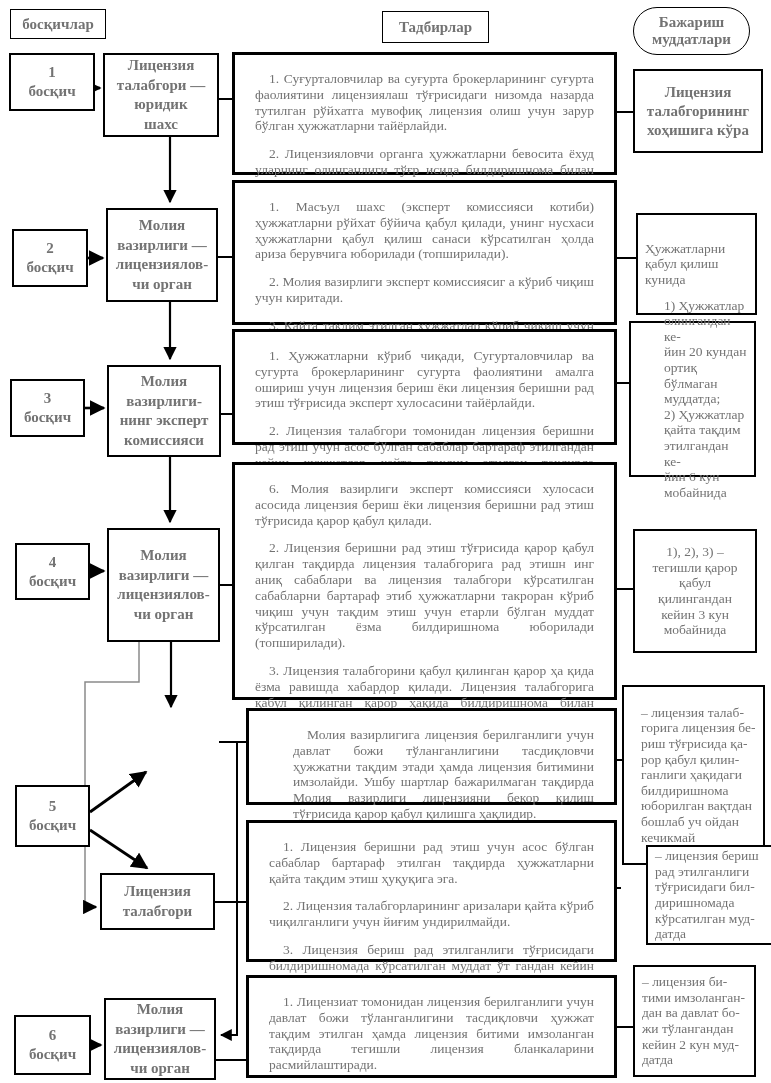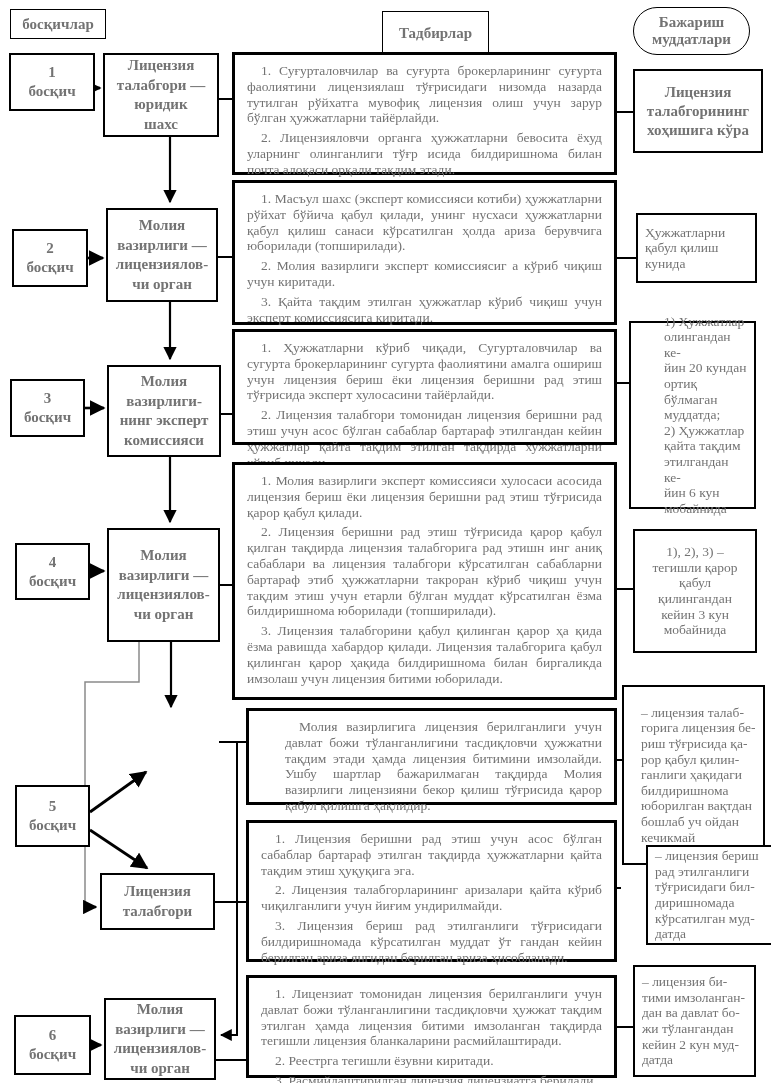--- a/index.html
+++ b/index.html
@@ -8,21 +8,21 @@
         margin:0 auto;overflow:hidden;}
   #wires{position:absolute;left:0;top:0;width:771px;height:1083px;z-index:0;}
   .box{position:absolute;background:#ffffff;box-sizing:border-box;z-index:1;}
   .hdr{border:1px solid #000;display:flex;align-items:center;justify-content:center;
        text-align:center;font-weight:bold;font-size:15px;line-height:17px;white-space:pre-line;}
   .stage{border:2px solid #000;display:flex;align-items:center;justify-content:center;
        text-align:center;font-weight:bold;font-size:15px;line-height:19px;white-space:pre-line;}
   .subj{border:2px solid #000;display:flex;align-items:center;justify-content:center;
        text-align:center;font-weight:bold;font-size:15px;line-height:19.5px;white-space:pre-line;}
   .act{border:3px solid #000;padding:4px 8px 2px 8px;font-size:13.5px;line-height:15.8px;}
-  .act p{margin:4px;text-indent:14px;text-align:justify;}
+  .act p{margin:12px;text-indent:14px;text-align:justify;}
   .dl{border:2px solid #000;padding:4px 7px;font-size:13.5px;line-height:15.6px;
       display:flex;flex-direction:column;justify-content:center;white-space:pre-line;}
   .dl.center{text-align:center;align-items:center;}
   .dl.bold{font-weight:bold;font-size:15px;line-height:19px;}
 </style>
 </head>
 <body>
 
 <div id="page">
 
@@ -64,21 +64,21 @@
     <path d="M85,907 H96" stroke="#000" stroke-width="2.4" marker-end="url(#arr)"></path>
 
     <path d="M90,812 L146,772" stroke="#000" stroke-width="2.8" marker-end="url(#arr)"></path>
     <path d="M90,830 L147,868" stroke="#000" stroke-width="2.8" marker-end="url(#arr)"></path>
 
     <path d="M237,742 V1035 H221" stroke="#000" stroke-width="2" fill="none" marker-end="url(#arr)"></path>
   </svg>
 
   <div class="box hdr" style="left:10px;top:9px;width:96px;height:30px;">босқичлар</div>
   <div class="box hdr" style="left:115px;top:9px;width:103px;height:30px;margin-top:48px;">Субъектлар</div>
-  <div class="box hdr" style="left:382px;top:11px;width:107px;height:44px;">Тадбирлар</div>
+  <div class="box hdr" style="left:382px;top:11px;width:107px;height:32px;">Тадбирлар</div>
   <div class="box hdr" style="left:633px;top:7px;width:117px;height:48px;border-radius:24px;">Бажариш
 муддатлари</div>
 
   <div class="box stage" style="left:9px;top:53px;width:86px;height:58px;">1
 босқич</div>
   <div class="box stage" style="left:12px;top:229px;width:76px;height:58px;">2
 босқич</div>
   <div class="box stage" style="left:10px;top:379px;width:75px;height:58px;">3
 босқич</div>
   <div class="box stage" style="left:15px;top:543px;width:75px;height:57px;">4
@@ -118,45 +118,45 @@
   <div class="box act" style="left:232px;top:180px;width:385px;height:145px;">
       <p>1. Масъул шахс (эксперт комиссияси котиби) ҳужжатларни рўйхат бўйича қабул қилади, унинг нусхаси ҳужжатларни қабул қилиш санаси кўрсатилган ҳолда ариза берувчига юборилади (топширилади).</p>
       <p>2. Молия вазирлиги эксперт комиссиясиг а кўриб чиқиш учун киритади.</p>
       <p>3. Қайта тақдим этилган ҳужжатлар кўриб чиқиш учун эксперт комиссиясига киритади.</p>
     </div>
   <div class="box act" style="left:232px;top:329px;width:385px;height:116px;">
       <p>1. Ҳужжатларни кўриб чиқади, Сугурталовчилар ва сугурта брокерларининг сугурта фаолиятини амалга ошириш учун лицензия бериш ёки лицензия беришни рад этиш тўғрисида эксперт хулосасини тайёрлайди.</p>
       <p>2. Лицензия талабгори томонидан лицензия беришни рад этиш учун асос бўлган сабаблар бартараф этилгандан кейин ҳужжатлар қайта тақдим этилган тақдирда хужжатларни кўриб чиқади.</p>
     </div>
   <div class="box act" style="left:232px;top:462px;width:385px;height:238px;">
-      <p>1. Молия вазирлиги эксперт комиссияси хулосаси асосида лицензия бериш ёки лицензия беришни рад этиш тўғрисида қарор қабул қилади.</p>
+      <p>6. Молия вазирлиги эксперт комиссияси хулосаси асосида лицензия бериш ёки лицензия беришни рад этиш тўғрисида қарор қабул қилади.</p>
       <p>2. Лицензия беришни рад этиш тўғрисида қарор қабул қилган тақдирда лицензия талабгорига рад этишн инг аниқ сабаблари ва лицензия талабгори кўрсатилган сабабларни бартараф этиб ҳужжатларни такроран кўриб чиқиш учун тақдим этиш учун етарли бўлган муддат кўрсатилган ёзма билдиришнома юборилади (топширилади).</p>
       <p>3. Лицензия талабгорини қабул қилинган қарор ҳа қида ёзма равишда хабардор қилади. Лицензия талабгорига қабул қилинган қарор ҳақида билдиришнома билан биргаликда имзолаш учун лицензия битими юборилади.</p>
     </div>
   <div class="box act" style="left:246px;top:708px;width:371px;height:97px;padding-left:32px;">
       <p>Молия вазирлигига лицензия берилганлиги учун давлат божи тўланганлигини тасдиқловчи ҳужжатни тақдим этади ҳамда лицензия битимини имзолайди. Ушбу шартлар бажарилмаган тақдирда Молия вазирлиги лицензияни бекор қилиш тўғрисида қарор қабул қилишга ҳақлидир.</p>
     </div>
   <div class="box act" style="left:246px;top:820px;width:371px;height:142px;">
       <p>1. Лицензия беришни рад этиш учун асос бўлган сабаблар бартараф этилган тақдирда ҳужжатларни қайта тақдим этиш ҳуқуқига эга.</p>
       <p>2. Лицензия талабгорларининг аризалари қайта кўриб чиқилганлиги учун йиғим ундирилмайди.</p>
       <p>3. Лицензия бериш рад этилганлиги тўғрисидаги билдиришномада кўрсатилган муддат ўт гандан кейин берилган ариза янгидан берилган ариза ҳисобланади.</p>
     </div>
   <div class="box act" style="left:246px;top:975px;width:371px;height:103px;">
       <p>1. Лицензиат томонидан лицензия берилганлиги учун давлат божи тўланганлигини тасдиқловчи ҳужжат тақдим этилган ҳамда лицензия битими имзоланган тақдирда тегишли лицензия бланкаларини расмийлаштиради.</p>
       <p>2. Реестрга тегишли ёзувни киритади.</p>
       <p>3. Расмийлаштирилган лицензия лицензиатга берилади.</p>
     </div>
 
   <div class="box dl center bold" style="left:633px;top:69px;width:130px;height:84px;">Лицензия
 талабгорининг
 хоҳишига кўра</div>
-  <div class="box dl" style="left:636px;top:213px;width:121px;height:70px;">Ҳужжатларни
+  <div class="box dl" style="left:636px;top:213px;width:121px;height:102px;">Ҳужжатларни
 қабул қилиш
 кунида</div>
-  <div class="box dl" style="left:629px;top:321px;width:127px;height:188px;padding-left:33px;">1) Ҳужжатлар
+  <div class="box dl" style="left:629px;top:321px;width:127px;height:156px;padding-left:33px;">1) Ҳужжатлар
 олингандан ке-
 йин 20 кундан
 ортиқ бўлмаган
 муддатда;
 2) Ҳужжатлар
 қайта тақдим
 этилгандан ке-
 йин 6 кун
 мобайнида</div>
   <div class="box dl center" style="left:633px;top:529px;width:124px;height:124px;">1), 2), 3) –

